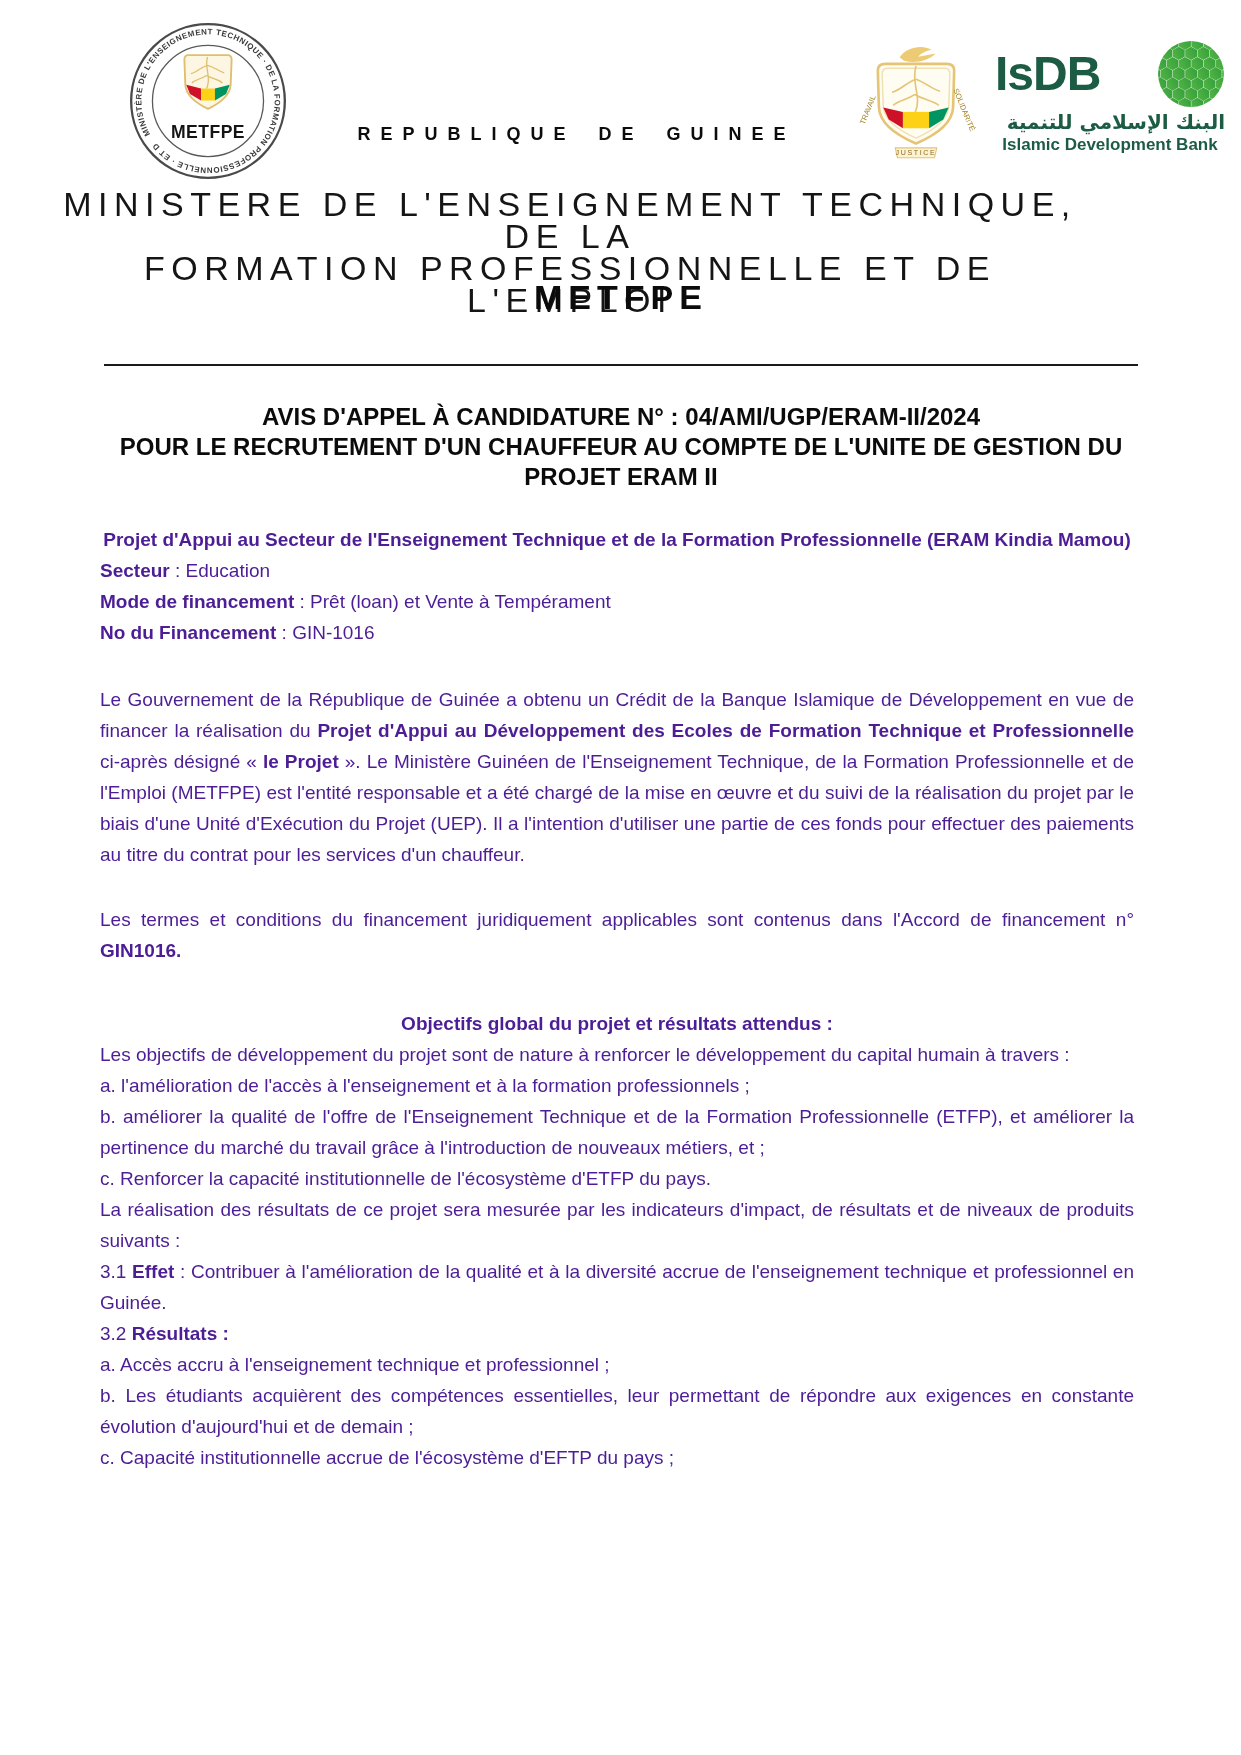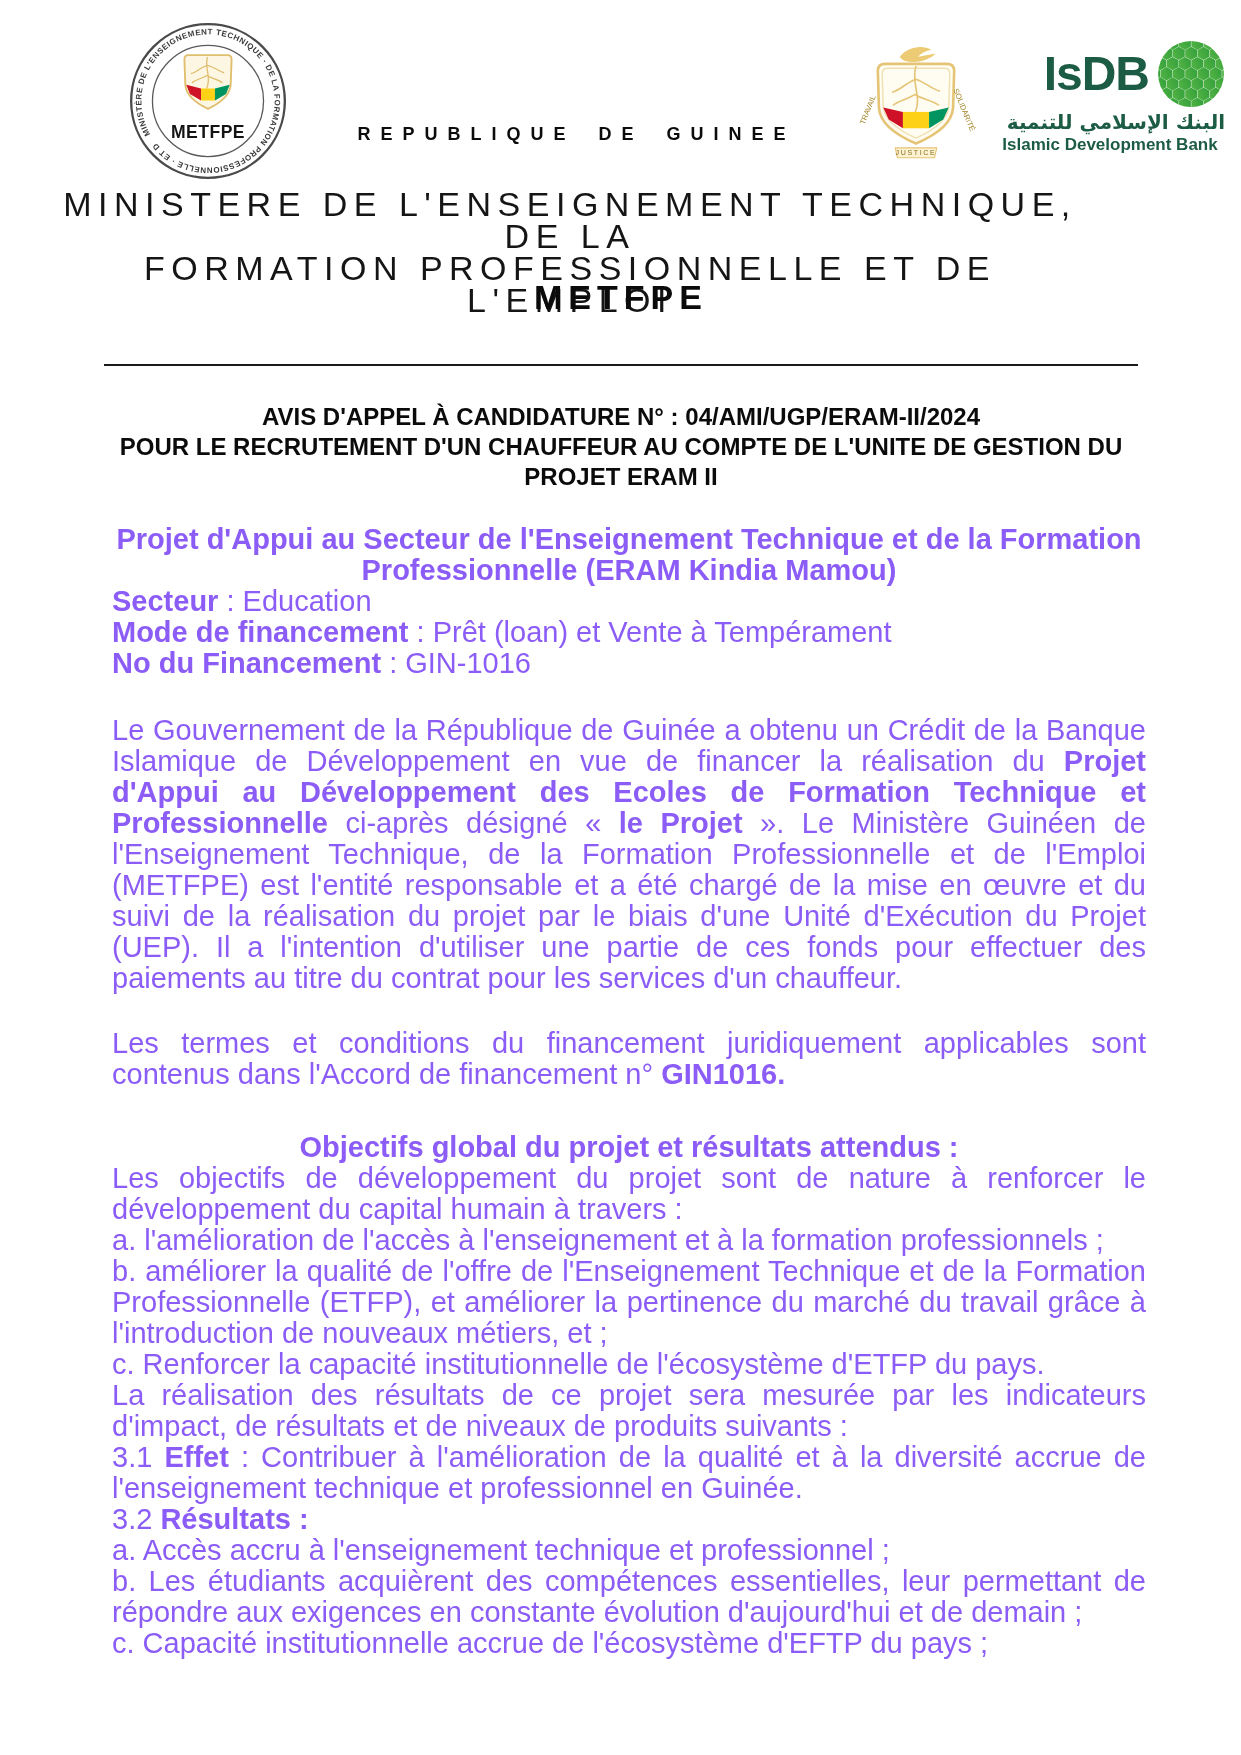--- a/index.html
+++ b/index.html
@@ -15,21 +15,21 @@
 
   
   .seal { left:127px; top:20px; width:162px; height:162px; }
   .republic {
     left:354px; top:124px; width:445px;
     text-align:center; font-size:18px; font-weight:bold;
     letter-spacing:10px; word-spacing:8px; color:#0c0c0c; white-space:nowrap;
   }
   .arms { left:856px; top:42px; width:120px; height:130px; }
   .isdb { left:995px; top:40px; width:230px; text-align:center; }
-  .isdb-row { display:flex; align-items:center; justify-content:flex-end; gap:8px; }
+  .isdb-row { display:flex; align-items:center; justify-content:space-between; gap:8px; }
   .isdb-acronym { font-size:48px; font-weight:bold; color:#1d5c44; line-height:1; letter-spacing:-1px; }
   .isdb-arabic {
     font-family:"DejaVu Sans", sans-serif; direction:rtl;
     font-size:20px; font-weight:bold; color:#1d5c44; margin-top:2px; line-height:1.2;text-align:right;
   }
   .isdb-english { font-size:17px; font-weight:bold; color:#1d5c44; margin-top:1px; white-space:nowrap; }
 
   .ministry {
     left:38px; top:188px; width:1064px; text-align:center;
     font-size:34px; letter-spacing:6.5px; line-height:32px; color:#151515;
@@ -41,22 +41,22 @@
   .rule { left:104px; top:364px; width:1034px; height:2px; background:#1a1a1a; }
 
   
   .title {
     left:104px; top:402px; width:1034px; text-align:center;
     font-size:24px; font-weight:bold; line-height:30px; color:#0b0b0b;
   }
 
   
   .docbody {
-    left:112px; top:524px; width:1034px;
-    font-size:29px; line-height:31px; color:#8b5cf6;
+    left:100px; top:524px; width:1034px;
+    font-size:19px; line-height:31px; color:#4c1d95;
   }
   .docbody p { margin:0; }
   .j { text-align:justify; }
   .b { font-weight:bold;text-align:center; }
   .gap  { margin-top:36px !important; }
   .gap2 { margin-top:34px !important; }
   .headgap { margin-top:42px !important; }
 </style>
 </head>
 <body>

